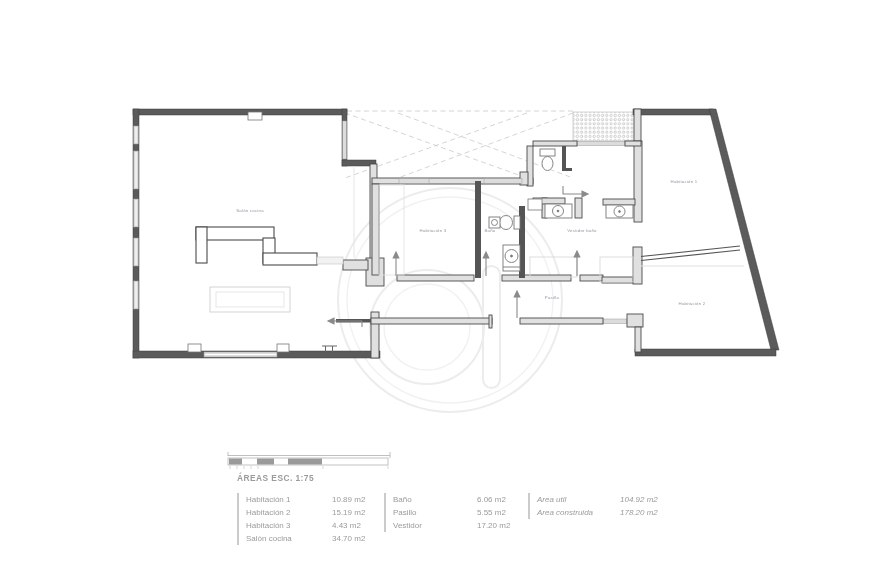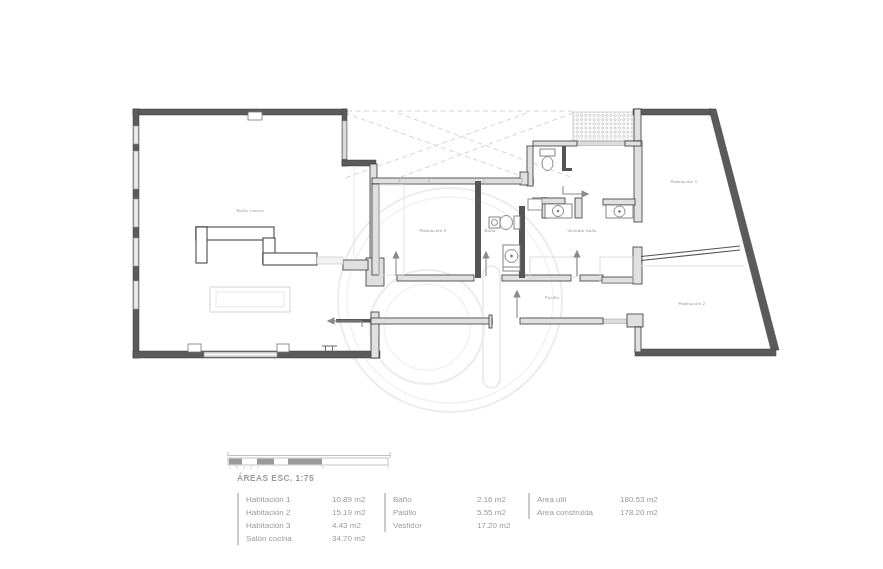--- a/index.html
+++ b/index.html
@@ -7,21 +7,21 @@
         font-family:"Liberation Sans", sans-serif;}
   #plan-svg{position:absolute;left:0;top:0;}
   .plan-label{font-family:"Liberation Sans",sans-serif;font-size:4.3px;fill:#8f97a0;letter-spacing:.25px;}
   
   .legend-title{position:absolute;left:237px;top:473px;font-size:8.4px;font-weight:bold;
                 color:#9b9b9b;letter-spacing:.45px;}
   .area-group{position:absolute;top:493px;border-left:2px solid #cbcbcb;padding-left:7px;
               color:#9b9b9b;font-size:8px;}
   #group-1{left:237px;}
   #group-2{left:384px;}
-  #group-3{left:528px;}
+  #group-3{left:528px;font-style:italic;}
   .area-row{display:flex;line-height:13px;white-space:nowrap;}
   #group-1 .area-label{width:86px;}
   #group-2 .area-label{width:84px;}
   #group-3 .area-label{width:83px;}
   .area-value{}
 </style>
 </head>
 <body>
 
 <div id="page">
@@ -262,36 +262,36 @@
   </div>
   <div class="area-row">
     <span class="area-label">Salón cocina</span>
     <span class="area-value">34.70 m2</span>
   </div>
 </div>
 
 <div id="group-2" class="area-group">
   <div class="area-row">
     <span class="area-label">Baño</span>
-    <span class="area-value">2.16 m2</span>
+    <span class="area-value">6.06 m2</span>
   </div>
   <div class="area-row">
     <span class="area-label">Pasillo</span>
     <span class="area-value">5.55 m2</span>
   </div>
   <div class="area-row">
     <span class="area-label">Vestidor</span>
     <span class="area-value">17.20 m2</span>
   </div>
 </div>
 
 <div id="group-3" class="area-group">
   <div class="area-row">
     <span class="area-label">Area util</span>
-    <span class="area-value">180.53 m2</span>
+    <span class="area-value">104.92 m2</span>
   </div>
   <div class="area-row">
     <span class="area-label">Area construida</span>
     <span class="area-value">178.20 m2</span>
   </div>
 </div>
 
 </div>
 
 </body></html>

